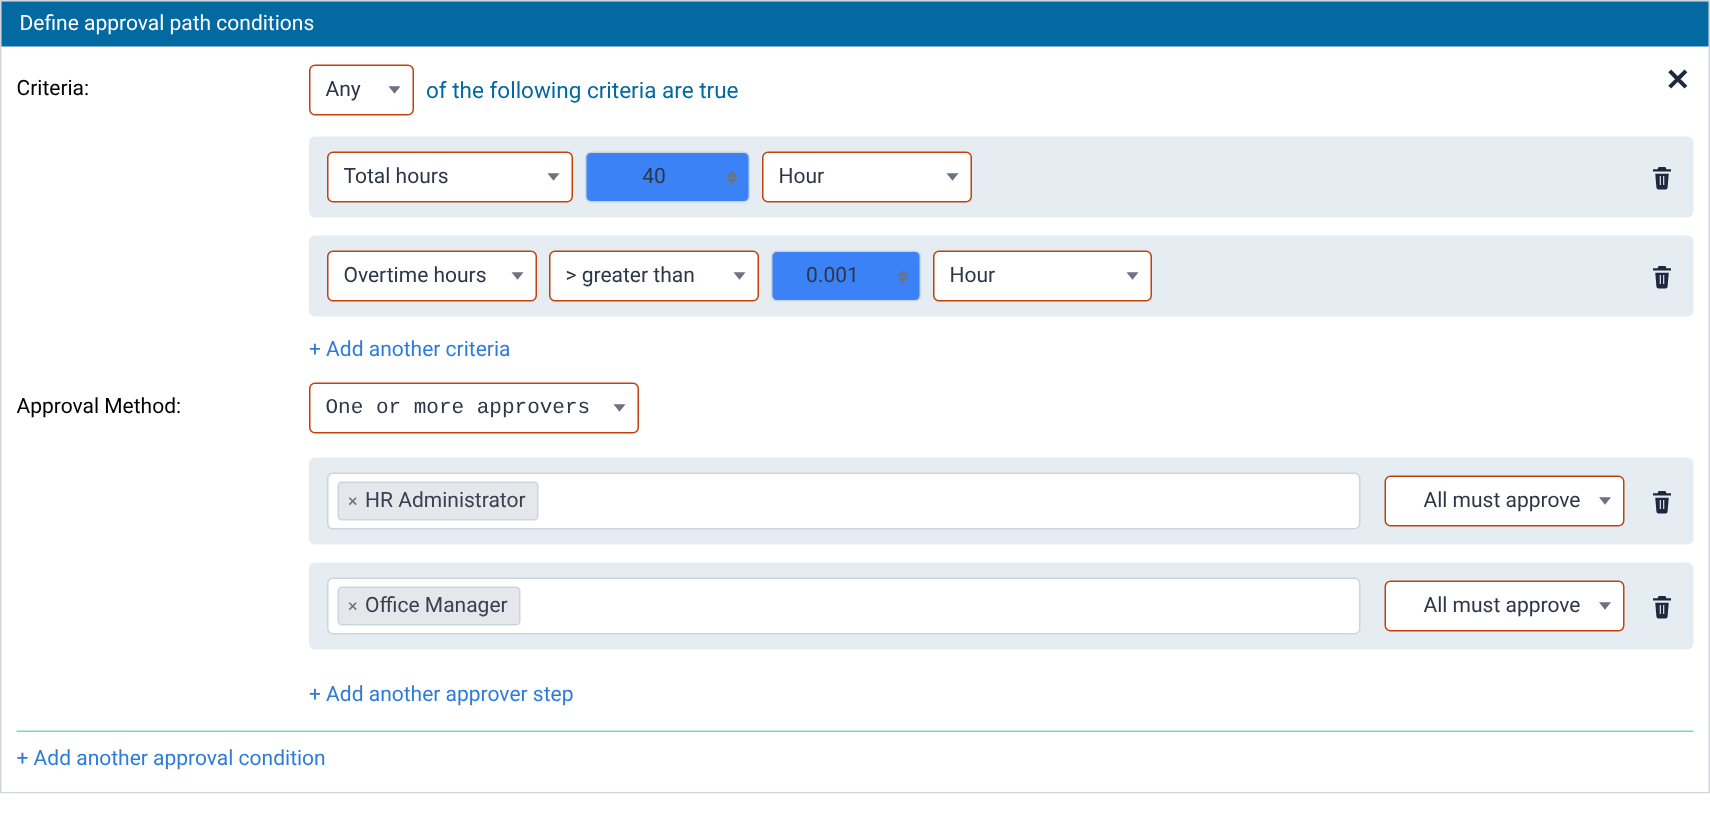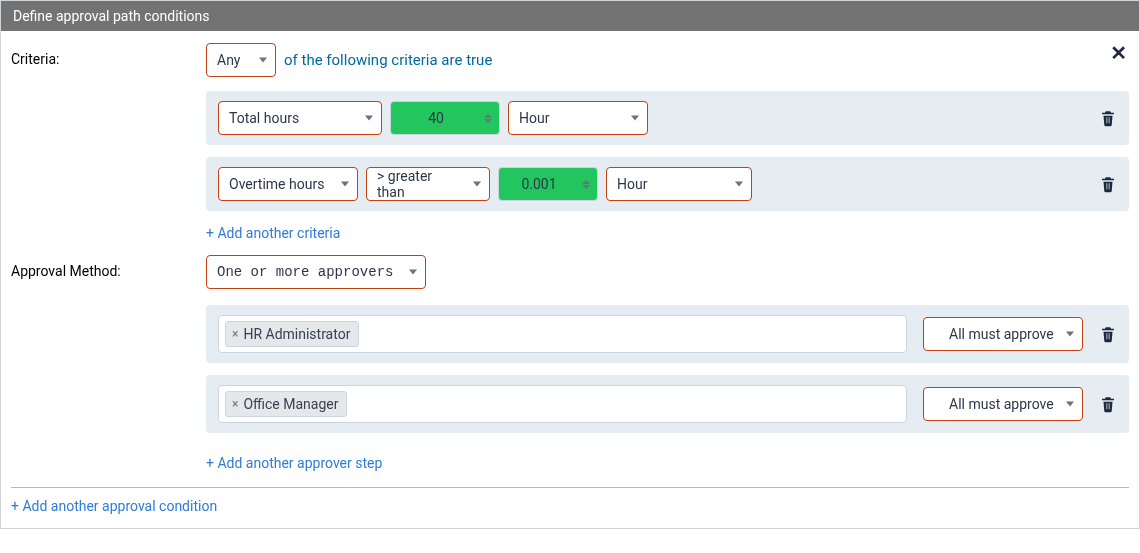--- a/index.html
+++ b/index.html
@@ -9,21 +9,21 @@
     font-family: -apple-system, BlinkMacSystemFont, "Segoe UI", Roboto, Arial, sans-serif;
     font-size: 14px;
     color: #2d3748;
     background: #fff;
   }
   .container {
     width: 1140px;
     border: 1px solid #d1d5db;
   }
   .header {
-    background: #737373;
+    background: #0369a1;
     color: #fff;
     padding: 7px 12px;
     font-size: 14px;
   }
   .body {
     padding: 12px 10px 8px 10px;
     position: relative;
   }
   .close-x {
     position: absolute;
@@ -82,21 +82,21 @@
     display: flex;
     align-items: center;
     gap: 8px;
     margin-bottom: 12px;
   }
   .panel-row .spacer { flex: 1; }
   .num-input {
     position: relative;
     display: inline-flex;
     align-items: center;
-    background: #22c55e;
+    background: #3b82f6;
     border: 1px solid #cbd5e0;
     border-radius: 4px;
     height: 34px;
     width: 110px;
   }
   .num-input .val {
     flex: 1;
     text-align: center;
     font-size: 14px;
     padding: 0 4px;
@@ -178,21 +178,21 @@
     cursor: pointer;
     padding: 2px 0 6px 0;
     display: inline-block;
   }
   
   .w-any { width: 70px; }
   .w-field1 { width: 164px; }
   .w-op1 { width: 210px; }
   .w-unit1 { width: 140px; }
   .w-field2 { width: 140px; text-align: center; }
-  .w-op2 { width: 124px; }
+  .w-op2 { width: 140px; }
   .w-unit2 { width: 146px; }
   .w-method { width: 220px; }
   .w-appmode { width: 160px; padding-left: 25px; }
 </style>
 </head>
 <body>
 
 <div class="container">
   <div class="header">
     <span>Define approval path conditions</span>

